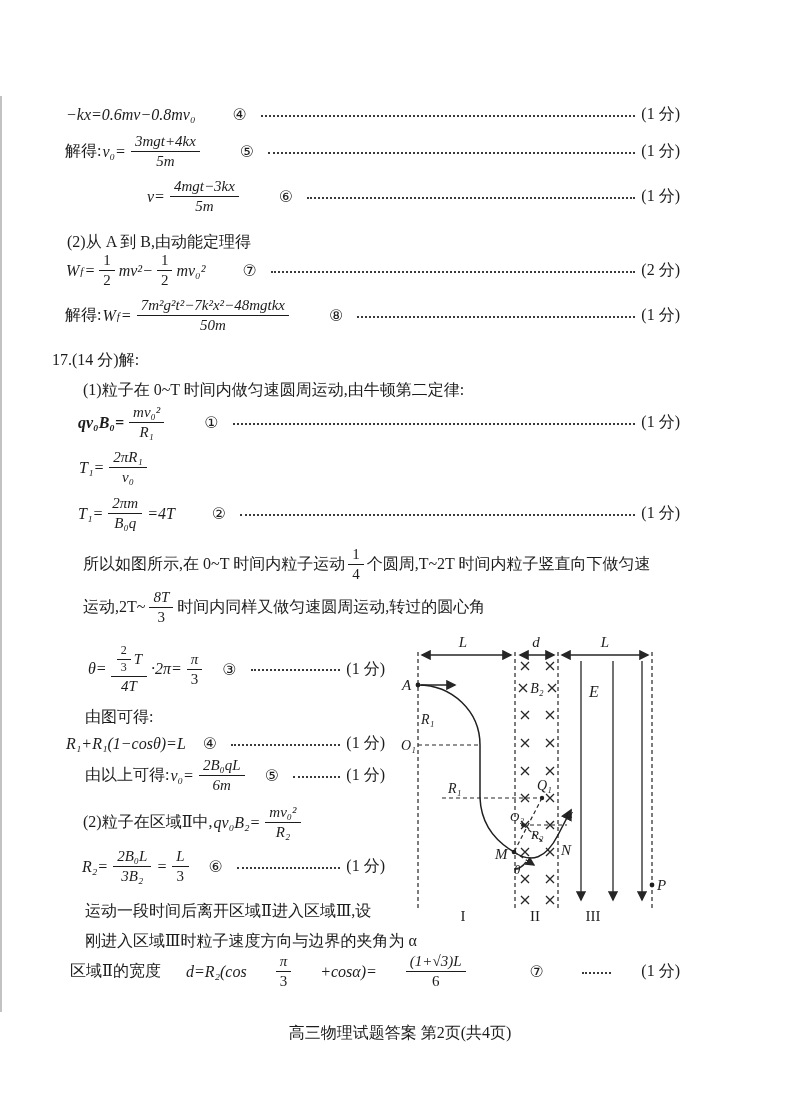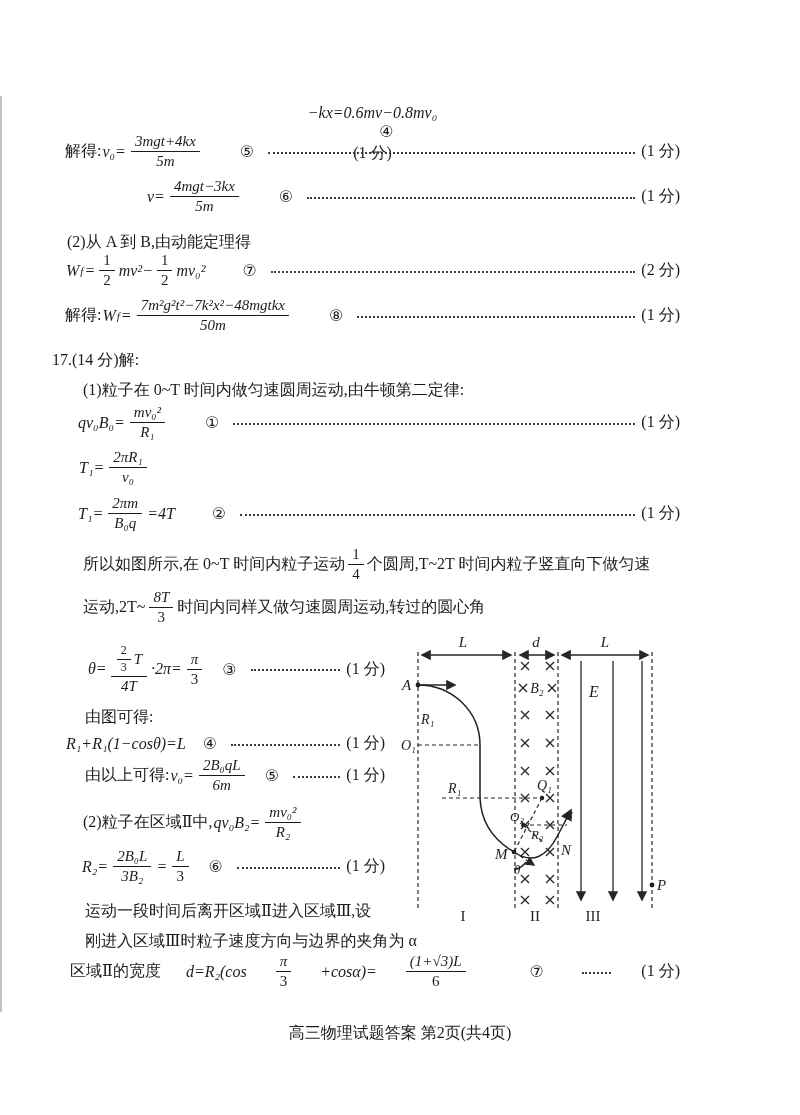--- a/index.html
+++ b/index.html
@@ -35,21 +35,21 @@
   .ln{stroke:#262626;stroke-width:1.3;fill:none;}
   .dash{stroke:#262626;stroke-width:1.2;fill:none;stroke-dasharray:4 3;}
   .path{stroke:#1f1f1f;stroke-width:1.5;fill:none;}
   .cross{stroke:#262626;stroke-width:1.3;fill:none;}
 </style>
 </head>
 <body>
 
 <div class="scan-edge"></div>
 
-<div class="row" style="left:65px;top:104px;width:615px;flex-direction:column;">
+<div class="row" style="left:65px;top:104px;width:615px;">
   <span class="math">−kx=0.6mv−0.8mv₀</span>
   <span class="tag">④</span>
   <span class="leader"></span>
   <span class="score">(1 分)</span>
 </div>
 
 <div class="row" style="left:65px;top:133px;width:615px;">
   <span class="cn">解得:</span>
   <span class="math">v₀=</span>
   <span class="fr">
@@ -111,21 +111,21 @@
 
 <div class="row" style="left:52px;top:350px;">
   <span class="cn">17.(14 分)解:</span>
 </div>
 
 <div class="row" style="left:83px;top:380px;">
   <span class="cn">(1)粒子在 0~T 时间内做匀速圆周运动,由牛顿第二定律:</span>
 </div>
 
 <div class="row" style="left:65px;top:404px;width:615px;">
-  <span class="math" style="margin-left:13px;">qv₀B₀=</span>
+  <span class="math" style="margin-left:13px;font-weight:bold;">qv₀B₀=</span>
   <span class="fr">
     <span class="fn math">mv₀²</span>
     <span class="fd math">R₁</span>
   </span>
   <span class="tag">①</span>
   <span class="leader"></span>
   <span class="score">(1 分)</span>
 </div>
 
 <div class="row" style="left:78px;top:449px;">

